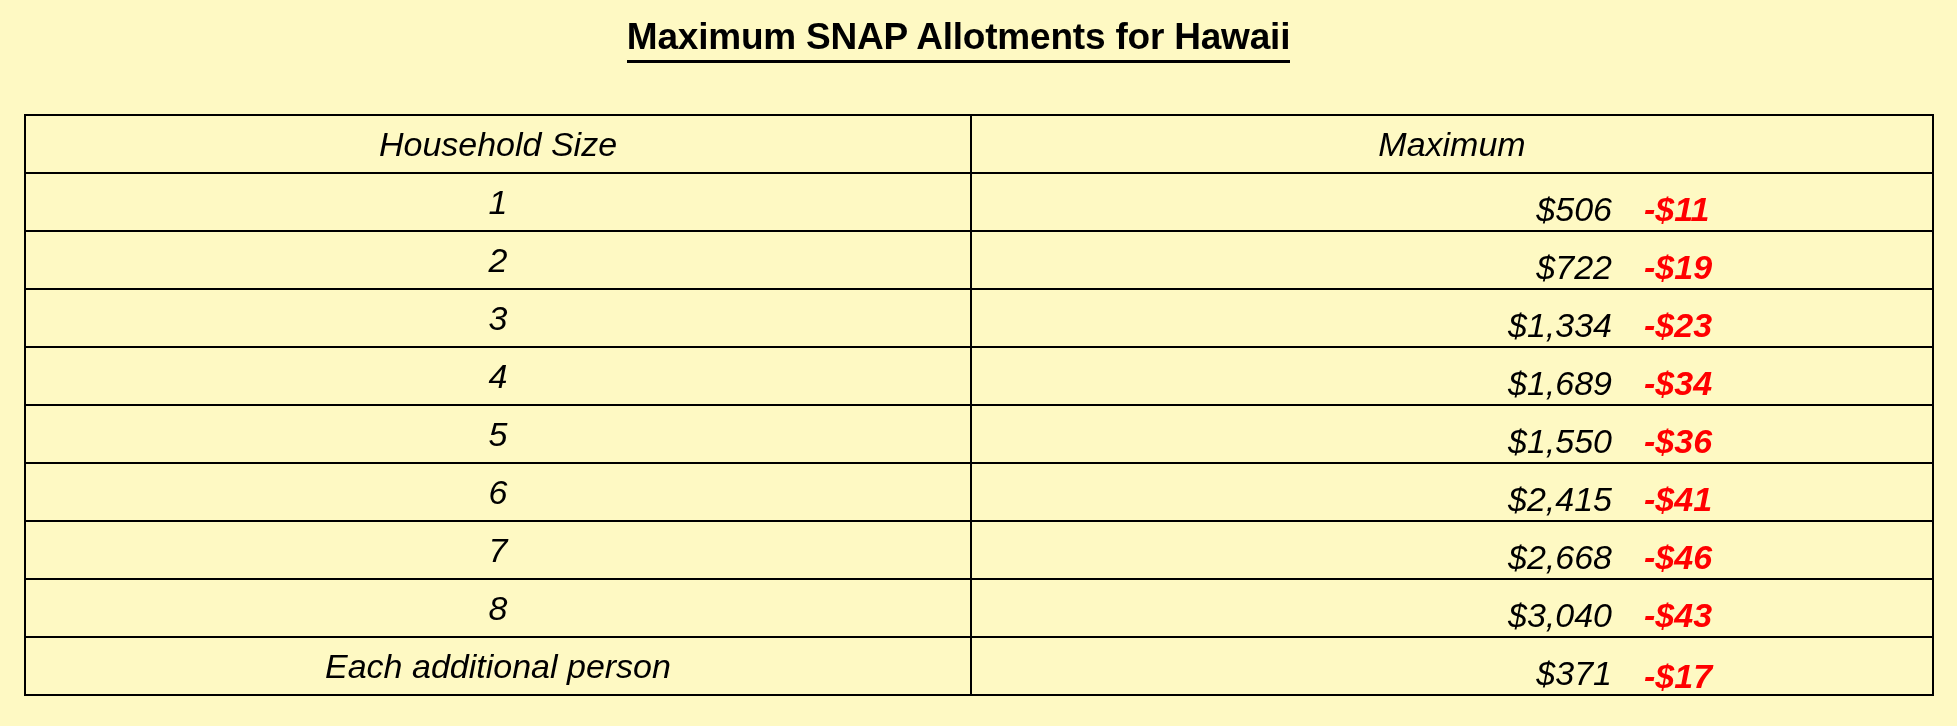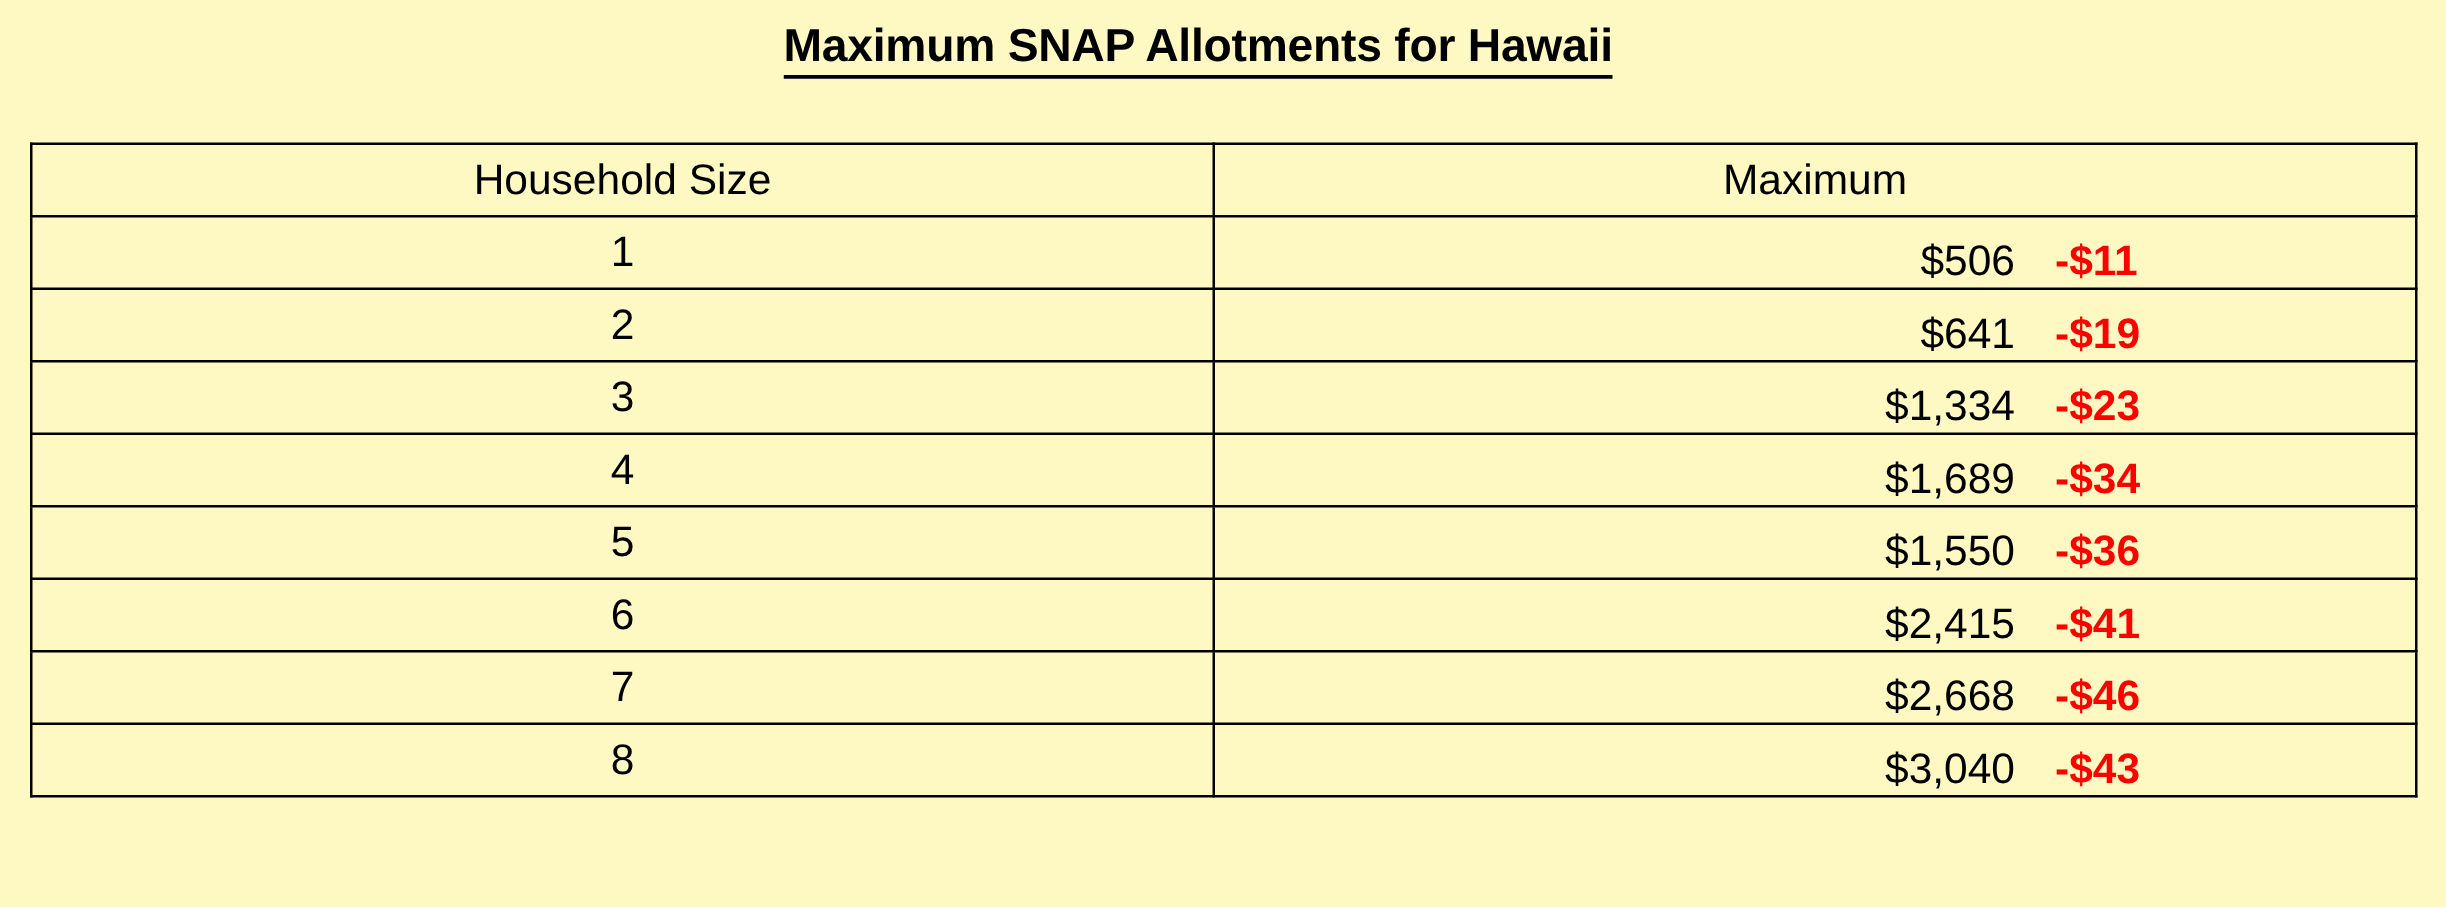--- a/index.html
+++ b/index.html
@@ -44,20 +44,21 @@
     border-collapse: collapse;
     table-layout: fixed;
   }
   table.snap td, table.snap th {
     border: 2px solid #000000;
     padding: 0;
     height: 56px;
     vertical-align: middle;
     font-weight: normal;
     font-size: 34px;
+    font-style: italic;
   }
   .col-hh { width: 946px; }
   .col-val { width: 962px; }
   th.head {
     font-weight: bold;
     font-size: 35px;
     text-align: center;
   }
   td.hh {
     text-align: center;
@@ -122,21 +123,21 @@
           <div class="val-inner">
             <span class="amount">$506</span>
             <span class="delta">-$11</span>
           </div>
         </td>
       </tr>
       <tr>
         <td class="hh">2</td>
         <td class="val">
           <div class="val-inner">
-            <span class="amount">$641</span>
+            <span class="amount">$722</span>
             <span class="delta">-$19</span>
           </div>
         </td>
       </tr>
       <tr>
         <td class="hh">3</td>
         <td class="val">
           <div class="val-inner">
             <span class="amount">$1,334</span>
             <span class="delta">-$23</span>
@@ -181,16 +182,25 @@
       </tr>
       <tr>
         <td class="hh">8</td>
         <td class="val">
           <div class="val-inner">
             <span class="amount">$3,040</span>
             <span class="delta">-$43</span>
           </div>
         </td>
       </tr>
+      <tr class="last">
+        <td class="hh">Each additional person</td>
+        <td class="val">
+          <div class="val-inner">
+            <span class="amount">$371</span>
+            <span class="delta">-$17</span>
+          </div>
+        </td>
+      </tr>
     </tbody>
   </table>
 
 </div>
 
 </body></html>

